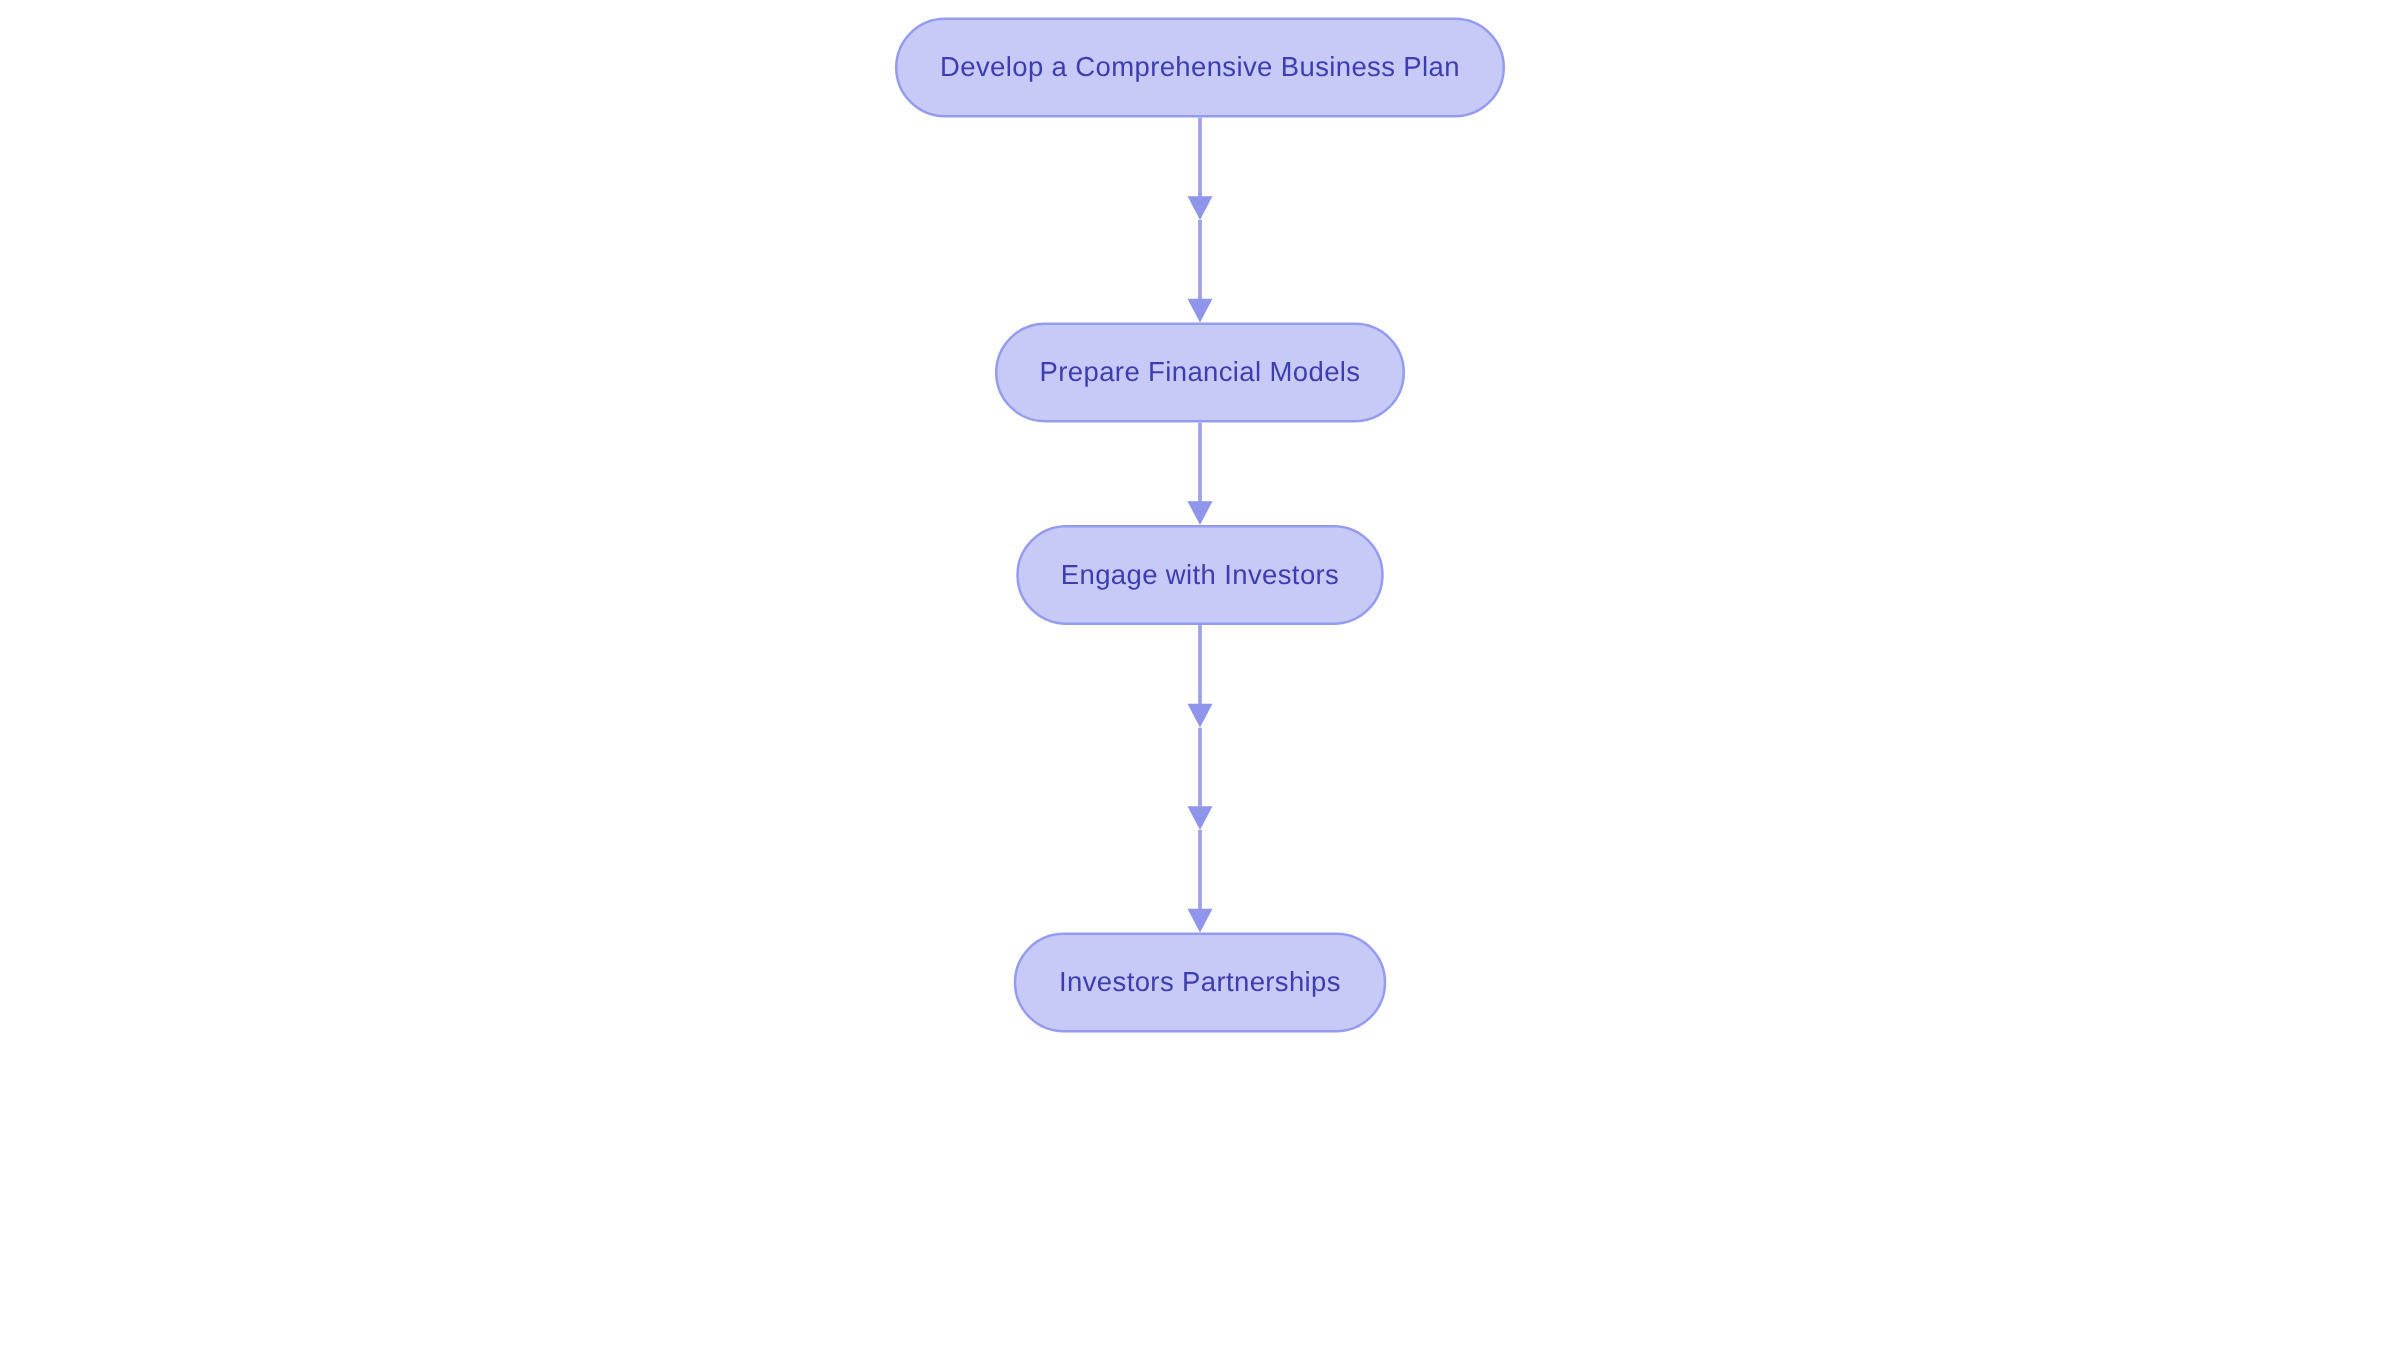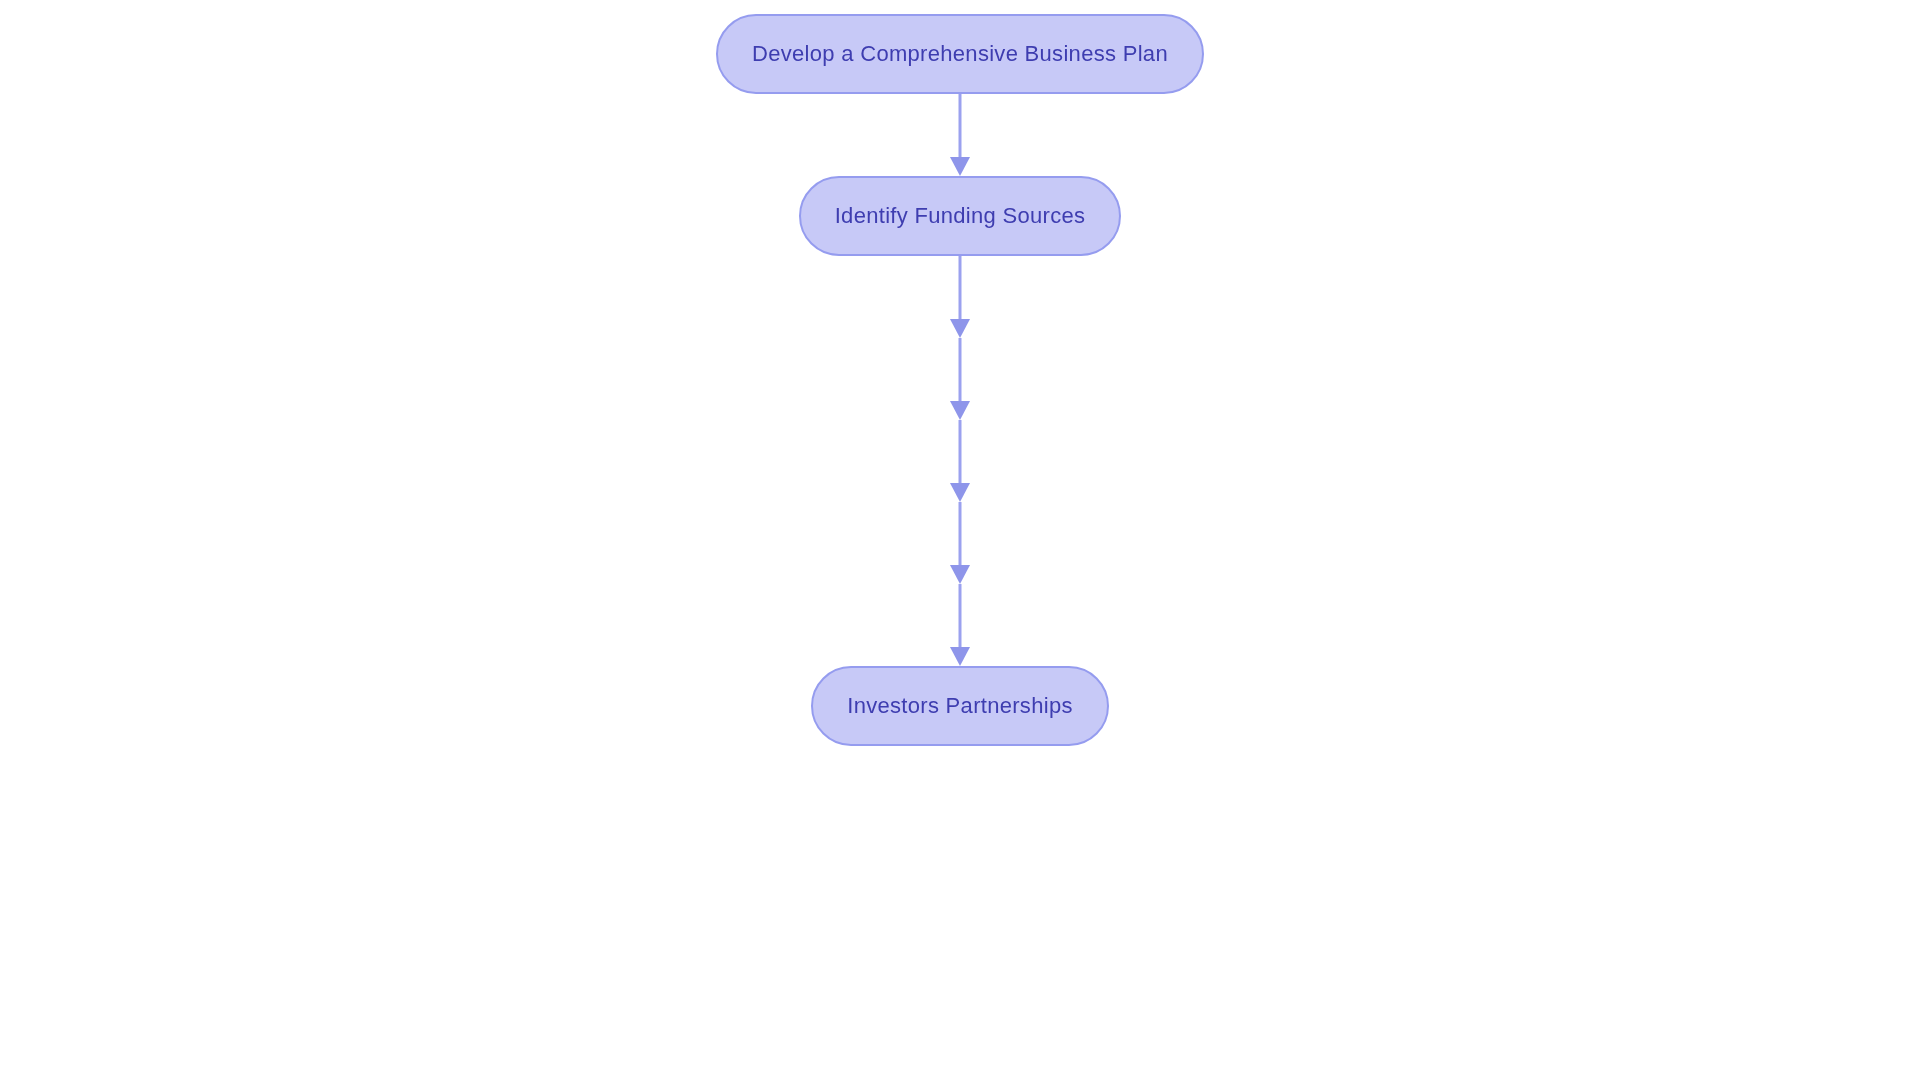--- a/index.html
+++ b/index.html
@@ -65,35 +65,38 @@
 
     <div class="flow-node">
       <span class="node-label">Develop a Comprehensive Business Plan</span>
     </div>
 
     <svg class="arrow-connector" viewBox="0 0 26 82">
       <line x1="13" y1="0" x2="13" y2="66" stroke="#9ba1ef" stroke-width="3"></line>
       <polygon points="3,63 23,63 13,82" fill="#8e95ea"></polygon>
     </svg>
 
+
+    <svg class="arrow-connector" viewBox="0 0 26 82">
+      <line x1="13" y1="0" x2="13" y2="66" stroke="#9ba1ef" stroke-width="3"></line>
+      <polygon points="3,63 23,63 13,82" fill="#8e95ea"></polygon>
+    </svg>
+
     <div class="flow-node">
-      <span class="node-label">Identify Funding Sources</span>
+      <span class="node-label">Prepare Financial Models</span>
     </div>
 
     <svg class="arrow-connector" viewBox="0 0 26 82">
       <line x1="13" y1="0" x2="13" y2="66" stroke="#9ba1ef" stroke-width="3"></line>
       <polygon points="3,63 23,63 13,82" fill="#8e95ea"></polygon>
     </svg>
 
-
-    <svg class="arrow-connector" viewBox="0 0 26 82">
-      <line x1="13" y1="0" x2="13" y2="66" stroke="#9ba1ef" stroke-width="3"></line>
-      <polygon points="3,63 23,63 13,82" fill="#8e95ea"></polygon>
-    </svg>
-
+    <div class="flow-node">
+      <span class="node-label">Engage with Investors</span>
+    </div>
 
     <svg class="arrow-connector" viewBox="0 0 26 82">
       <line x1="13" y1="0" x2="13" y2="66" stroke="#9ba1ef" stroke-width="3"></line>
       <polygon points="3,63 23,63 13,82" fill="#8e95ea"></polygon>
     </svg>
 
 
     <svg class="arrow-connector" viewBox="0 0 26 82">
       <line x1="13" y1="0" x2="13" y2="66" stroke="#9ba1ef" stroke-width="3"></line>
       <polygon points="3,63 23,63 13,82" fill="#8e95ea"></polygon>

